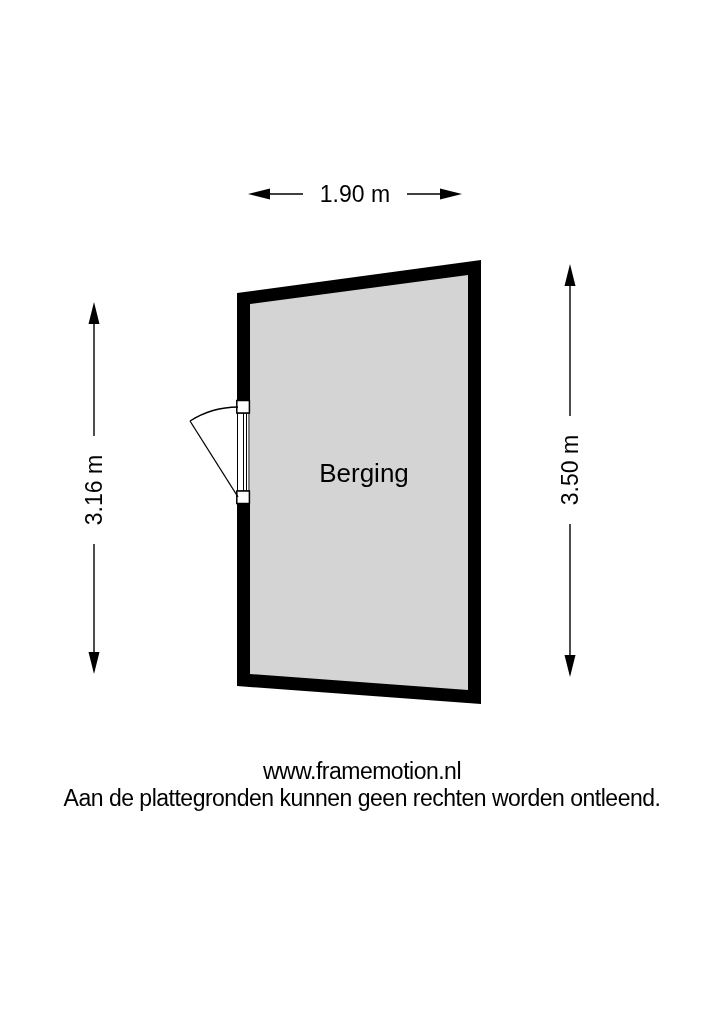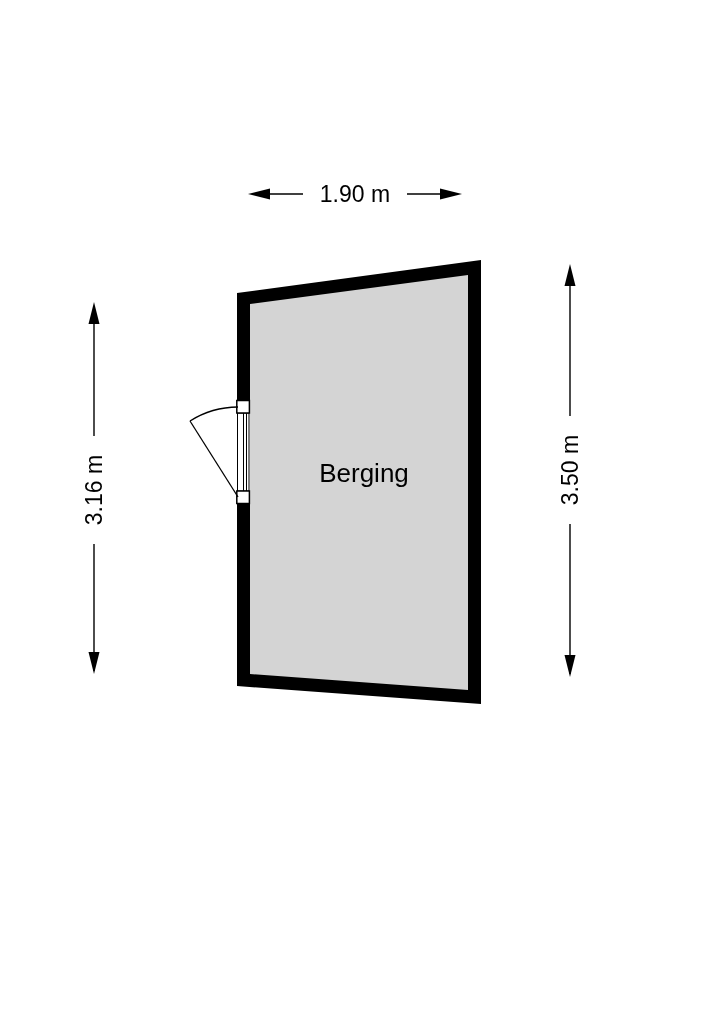--- a/index.html
+++ b/index.html
@@ -83,15 +83,17 @@
         <rect x="236.8" y="491" width="12.6" height="12.5" fill="#ffffff" stroke="#000000" stroke-width="1.5"></rect>
         <path class="door-stroke" d="M 238 407 A 90 90 0 0 0 190 421" stroke-width="1.3"></path>
         <line class="door-stroke" x1="238" y1="497" x2="190" y2="421" stroke-width="1.3"></line>
       </g>
 
       <text class="room-label" x="364" y="482" text-anchor="middle">Berging</text>
     </g>
   </svg>
 
   <div class="footer">
+    <div class="footer-line">www.framemotion.nl</div>
+    <div class="footer-line">Aan de plattegronden kunnen geen rechten worden ontleend.</div>
   </div>
 
 </div>
 
 </body></html>

